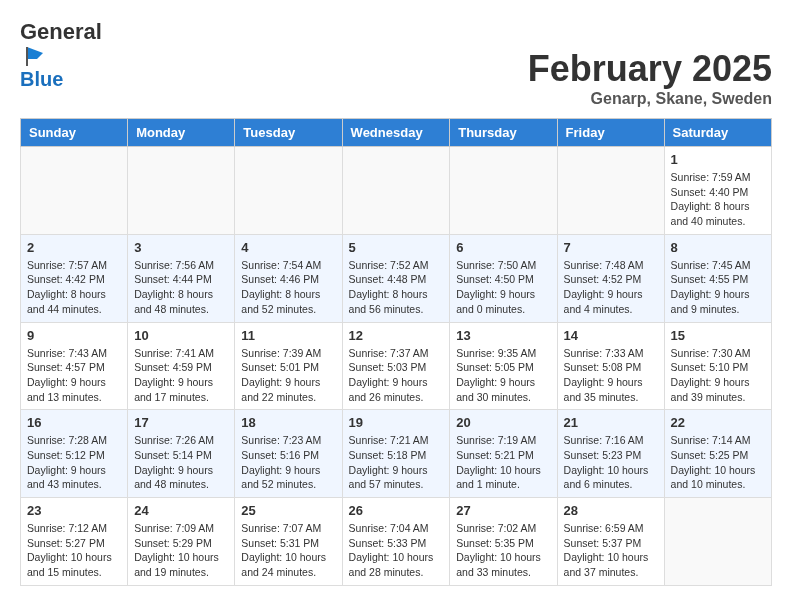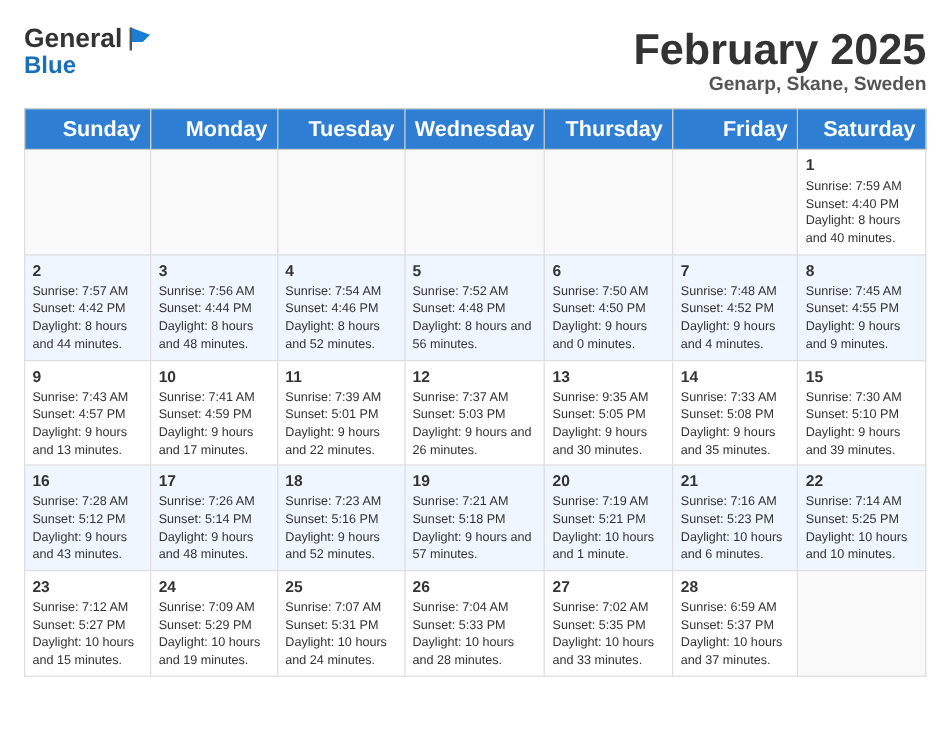--- a/index.html
+++ b/index.html
@@ -17,23 +17,23 @@
       margin-bottom: 10px;
     }
     .calendar {
       width: 100%;
       border-collapse: collapse;
     }
     .calendar th {
       background-color: #2e7fd4;
       color: white;
       padding: 6px 8px;
-      font-size: 18px;
+      font-size: 13px;
       font-weight: bold;
-      text-align: right;
+      text-align: left;
       border: 1px solid #ccc;
     }
     .calendar td {
       vertical-align: top;
       padding: 5px 6px;
       border: 1px solid #ddd;
       width: 108px;
       min-height: 85px;
       font-size: 11px;
       color: #333;
@@ -55,31 +55,31 @@
     }
     .row-alt td {
       background: #f0f6ff;
     }
   </style>
 </head>
 <body>
 
 <div class="header" style="">
   <div style="display:flex; flex-direction:column; line-height:1.1;">
-    <div style="display:flex; align-items:flex-start; font-size:22px; font-weight:bold;">
+    <div style="display:flex; align-items:flex-start; font-size:22px; font-weight:bold;flex-direction:column;">
       <span style="color:#333;">General</span>
       <svg width="24" height="24" viewBox="0 0 24 24" style="margin-left:2px;">
         <polygon points="5,3 21,9 15,15 5,15" fill="#1a7fd4"></polygon>
         <line x1="5" y1="3" x2="5" y2="22" stroke="#555" stroke-width="2"></line>
       </svg>
     </div>
     <span style="color:#1a6fbd; font-size:20px; font-weight:bold;">Blue</span>
   </div>
   <div style="text-align:right;">
-    <div style="font-size:36px; font-weight:bold; color:#333;">February 2025</div>
+    <div style="font-size:36px; font-weight:bold; color:#333;margin-top:28px;">February 2025</div>
     <div style="font-size:16px; color:#555;font-weight:bold;">Genarp, Skane, Sweden</div>
   </div>
 </div>
 
 <table class="calendar">
   <thead>
     <tr>
     <th>Sunday</th>
         <th>Monday</th>
         <th>Tuesday</th>

